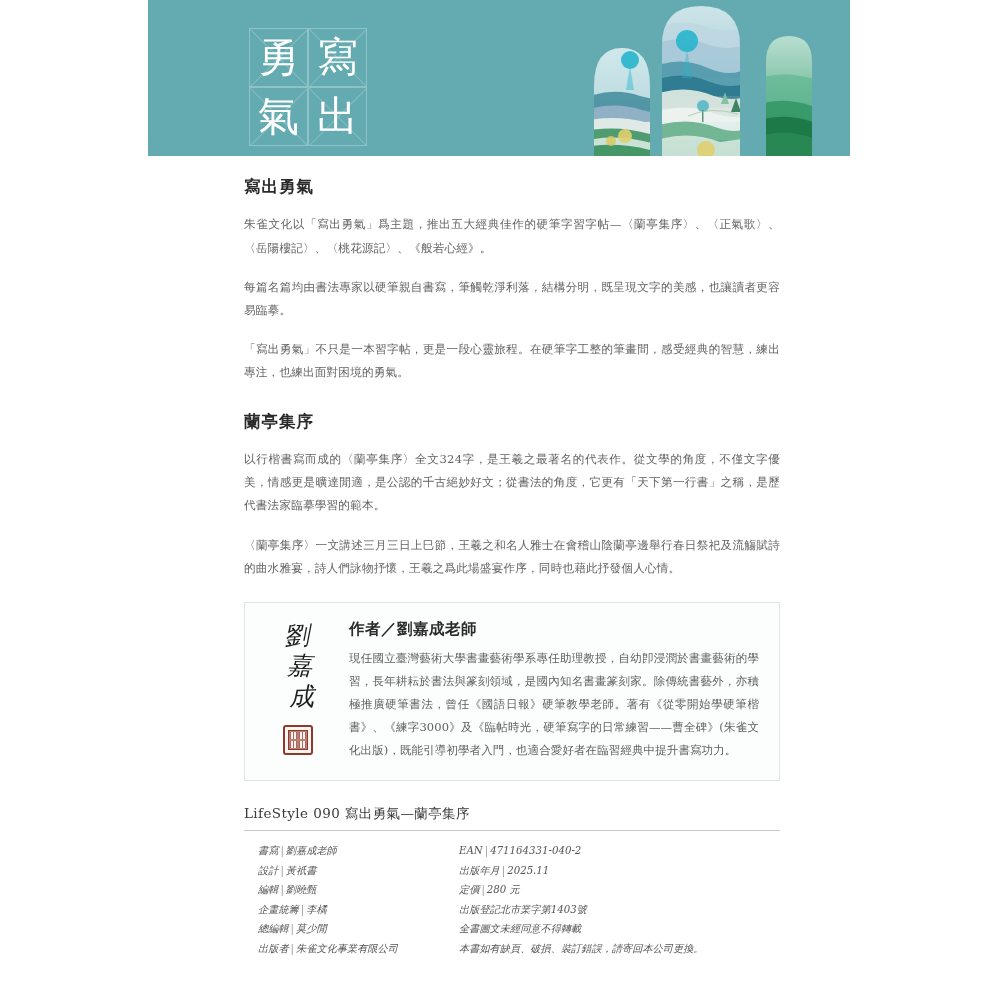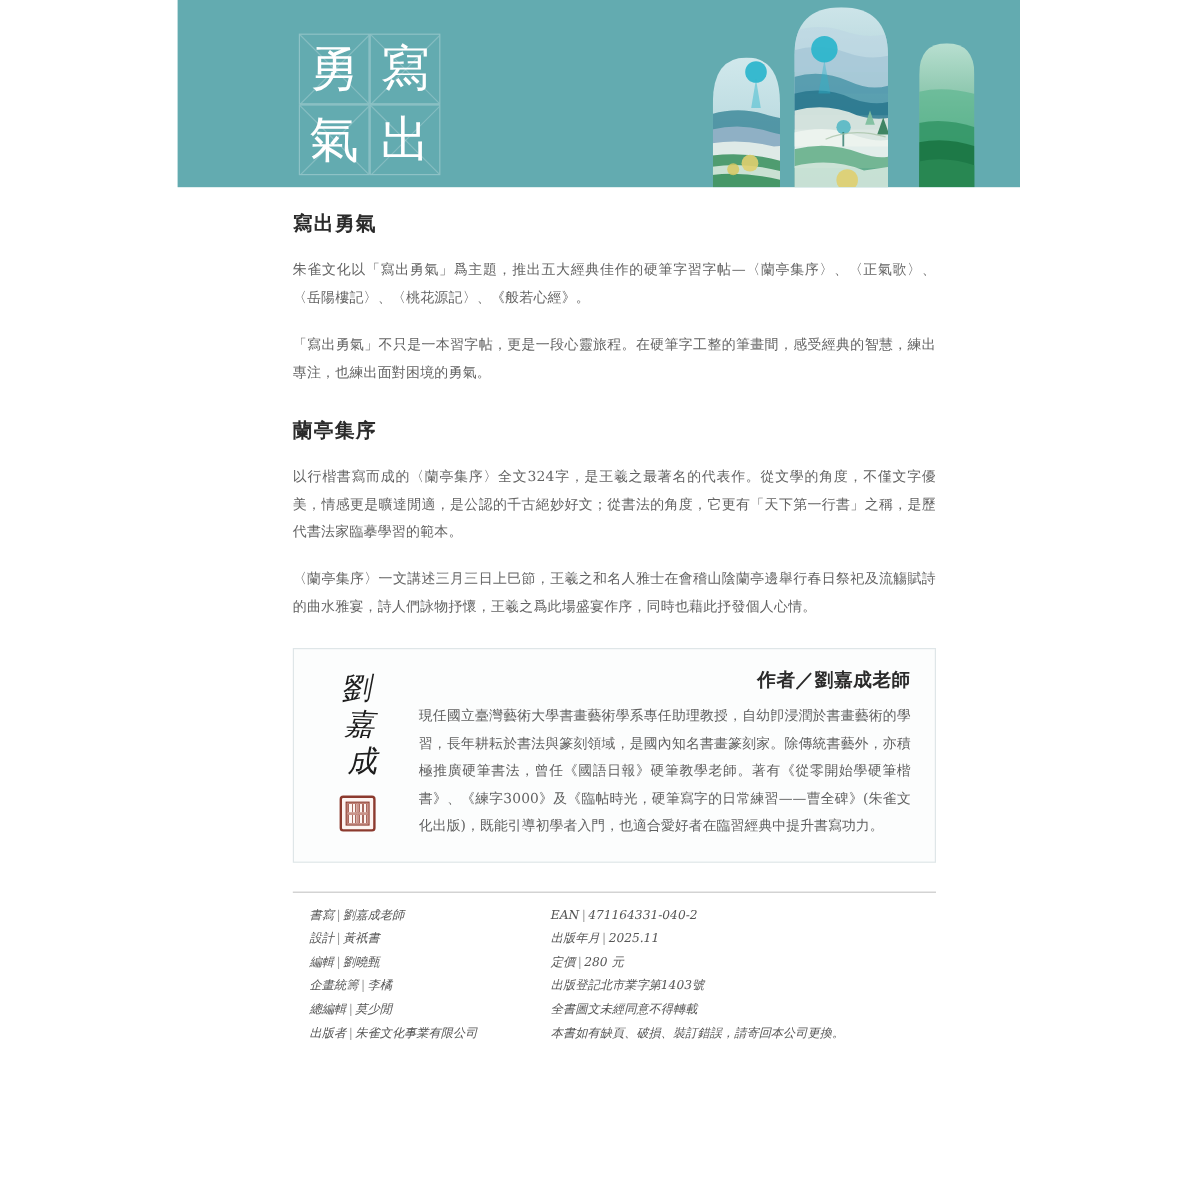--- a/index.html
+++ b/index.html
@@ -184,21 +184,20 @@
   }
 
   .author-text { flex: 1 1 auto; min-width: 0; }
   .author-name {
     font-size: 15.5px;
     font-weight: bold;
     color: #2b2b2b;
     margin: 0 0 8px 0;
     letter-spacing: 0.5px;
     line-height: 1.3;
-    text-align: right;
   }
   .author-bio {
     font-size: 11.5px;
     line-height: 2.0;
     color: #5f5f5f;
     margin: 0;
     text-align: justify;
     letter-spacing: 0.1px;
   }
 
@@ -320,20 +319,21 @@
         </g>
       </svg>
     </div>
   </div>
 
   <div class="content">
     <div class="inner">
 
       <h2 class="sec-title">寫出勇氣</h2>
       <p class="body">朱雀文化以「寫出勇氣」爲主題，推出五大經典佳作的硬筆字習字帖—〈蘭亭集序〉、〈正氣歌〉、〈岳陽樓記〉、〈桃花源記〉、《般若心經》。</p>
+      <p class="body">每篇名篇均由書法專家以硬筆親自書寫，筆觸乾淨利落，結構分明，既呈現文字的美感，也讓讀者更容易臨摹。</p>
       <p class="body">「寫出勇氣」不只是一本習字帖，更是一段心靈旅程。在硬筆字工整的筆畫間，感受經典的智慧，練出專注，也練出面對困境的勇氣。</p>
 
       <h2 class="sec-title second">蘭亭集序</h2>
       <p class="body">以行楷書寫而成的〈蘭亭集序〉全文324字，是王羲之最著名的代表作。從文學的角度，不僅文字優美，情感更是曠達閒適，是公認的千古絕妙好文；從書法的角度，它更有「天下第一行書」之稱，是歷代書法家臨摹學習的範本。</p>
       <p class="body">〈蘭亭集序〉一文講述三月三日上巳節，王羲之和名人雅士在會稽山陰蘭亭邊舉行春日祭祀及流觴賦詩的曲水雅宴，詩人們詠物抒懷，王羲之爲此場盛宴作序，同時也藉此抒發個人心情。</p>
 
       <div class="author-box">
         <div class="author-sign">
           <div class="sign-chars">
             <span>劉</span>
@@ -349,20 +349,21 @@
             </div>
           </div>
         </div>
         <div class="author-text">
           <div class="author-name">作者／劉嘉成老師</div>
           <p class="author-bio">現任國立臺灣藝術大學書畫藝術學系專任助理教授，自幼卽浸潤於書畫藝術的學習，長年耕耘於書法與篆刻領域，是國內知名書畫篆刻家。除傳統書藝外，亦積極推廣硬筆書法，曾任《國語日報》硬筆教學老師。著有《從零開始學硬筆楷書》、《練字3000》及《臨帖時光，硬筆寫字的日常練習——曹全碑》(朱雀文化出版)，既能引導初學者入門，也適合愛好者在臨習經典中提升書寫功力。</p>
         </div>
       </div>
 
       <div class="footer">
+        <div class="footer-title">LifeStyle 090 寫出勇氣—蘭亭集序</div>
         <div class="footer-rule"></div>
         <div class="footer-cols">
           <div class="fc-left">
             <div class="frow"><span class="fk">書寫</span><span class="fsep">|</span><span class="fv">劉嘉成老師</span></div>
             <div class="frow"><span class="fk">設計</span><span class="fsep">|</span><span class="fv">黃祇書</span></div>
             <div class="frow"><span class="fk">編輯</span><span class="fsep">|</span><span class="fv">劉曉甄</span></div>
             <div class="frow"><span class="fk">企畫統籌</span><span class="fsep">|</span><span class="fv">李橘</span></div>
             <div class="frow"><span class="fk">總編輯</span><span class="fsep">|</span><span class="fv">莫少閒</span></div>
             <div class="frow"><span class="fk">出版者</span><span class="fsep">|</span><span class="fv">朱雀文化事業有限公司</span></div>
 

